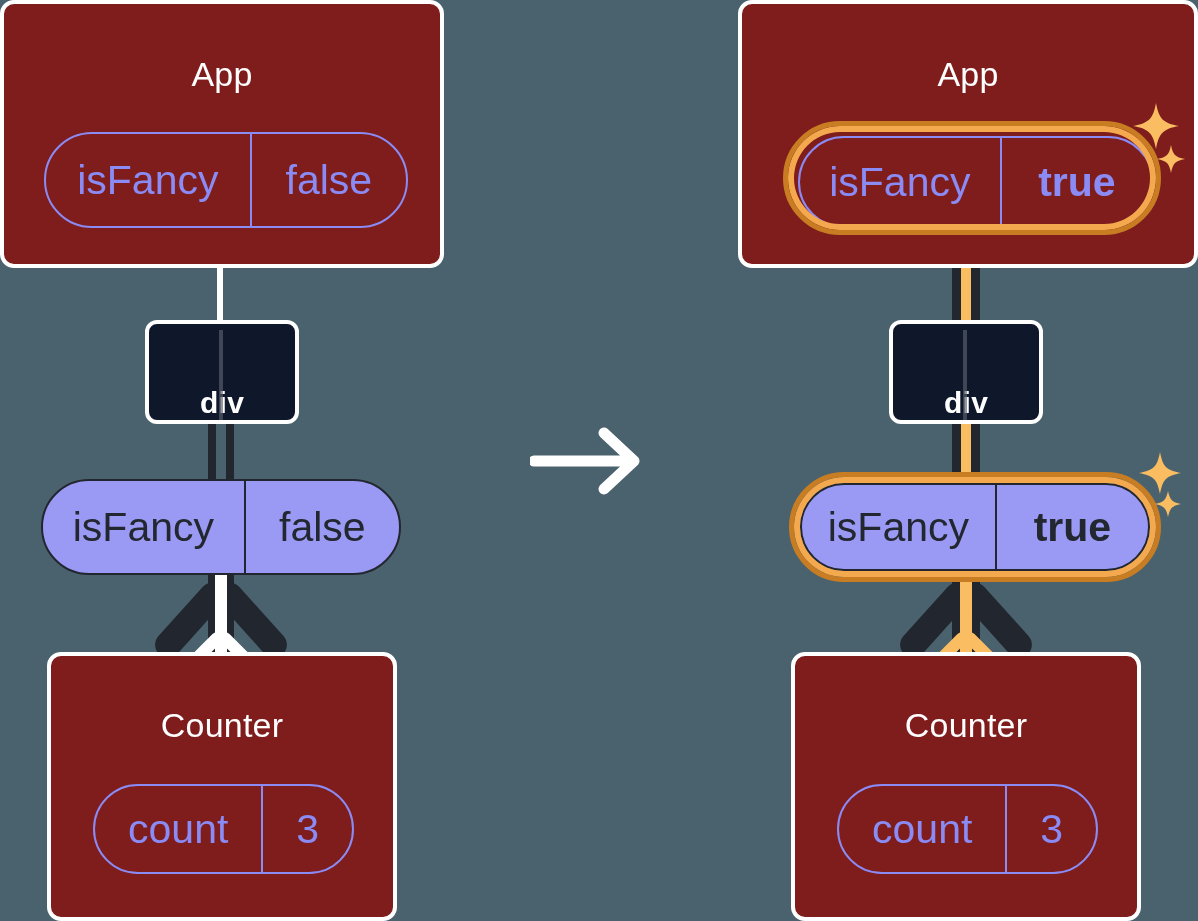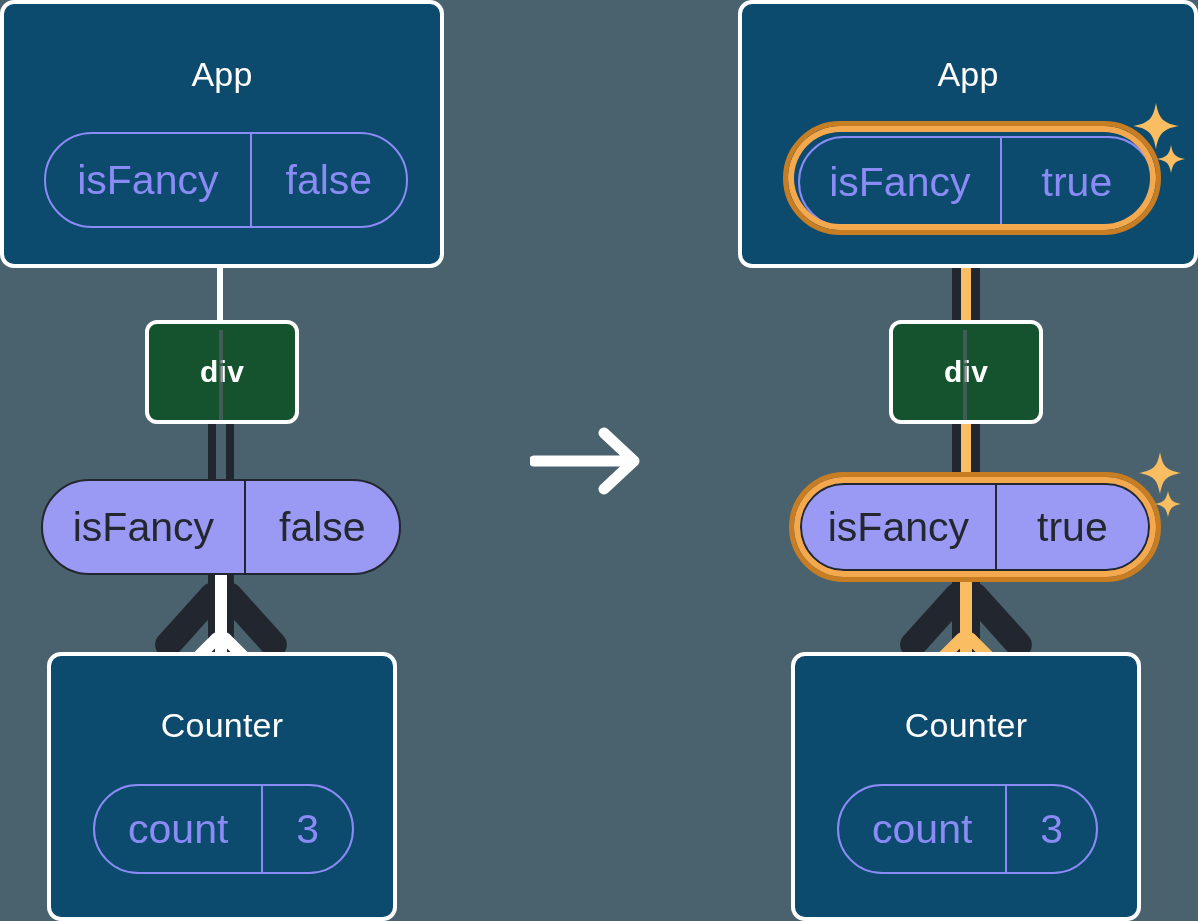--- a/index.html
+++ b/index.html
@@ -7,42 +7,42 @@
     width: 1198px; height: 921px;
     background: #4a626e;
     font-family: "Liberation Sans", sans-serif;
     overflow: hidden;
   }
   .stage { position: relative; width: 1198px; height: 921px; }
 
   
   .node-box {
     position: absolute;
-    background: #0c4a6e;
+    background: #7f1d1d;
     border: 4px solid #ffffff;
     border-radius: 14px;
     z-index: 5;
   }
   .box-title {
     position: absolute;
     left: 0; right: 0;
     text-align: center;
     color: #ffffff;
     font-size: 34px;
     font-weight: 400;
     letter-spacing: 0.2px;
   }
   .tag-box {
     position: absolute;
-    background: #14532d;
+    background: #0f172a;
     border: 4px solid #ffffff;
     border-radius: 12px;
     z-index: 6;
     display: flex;
-    align-items: center;
+    align-items: flex-end;
     justify-content: center;
   }
   .tag-label {
     color: #ffffff;
     font-size: 30px;
     font-weight: 700;
     letter-spacing: 0.3px;
   }
 
   
@@ -67,21 +67,21 @@
   }
   .pill.filled .pill-key,
   .pill.filled .pill-val { color: #23272f; }
   .pill.filled .pill-key { border-right: 2px solid #22262e; }
 
   .pill-key, .pill-val {
     display: flex; align-items: center; justify-content: center;
     font-size: 41px;
     white-space: nowrap;
   }
-  .pill-val.bold { font-weight: 400; }
+  .pill-val.bold { font-weight: 700; }
 
   
   .hl-ring {
     position: absolute;
     border-radius: 999px;
     border: 5px solid #c97d22;
     box-shadow: inset 0 0 0 6px #f5a94e;
     z-index: 9;
     pointer-events: none;
   }

